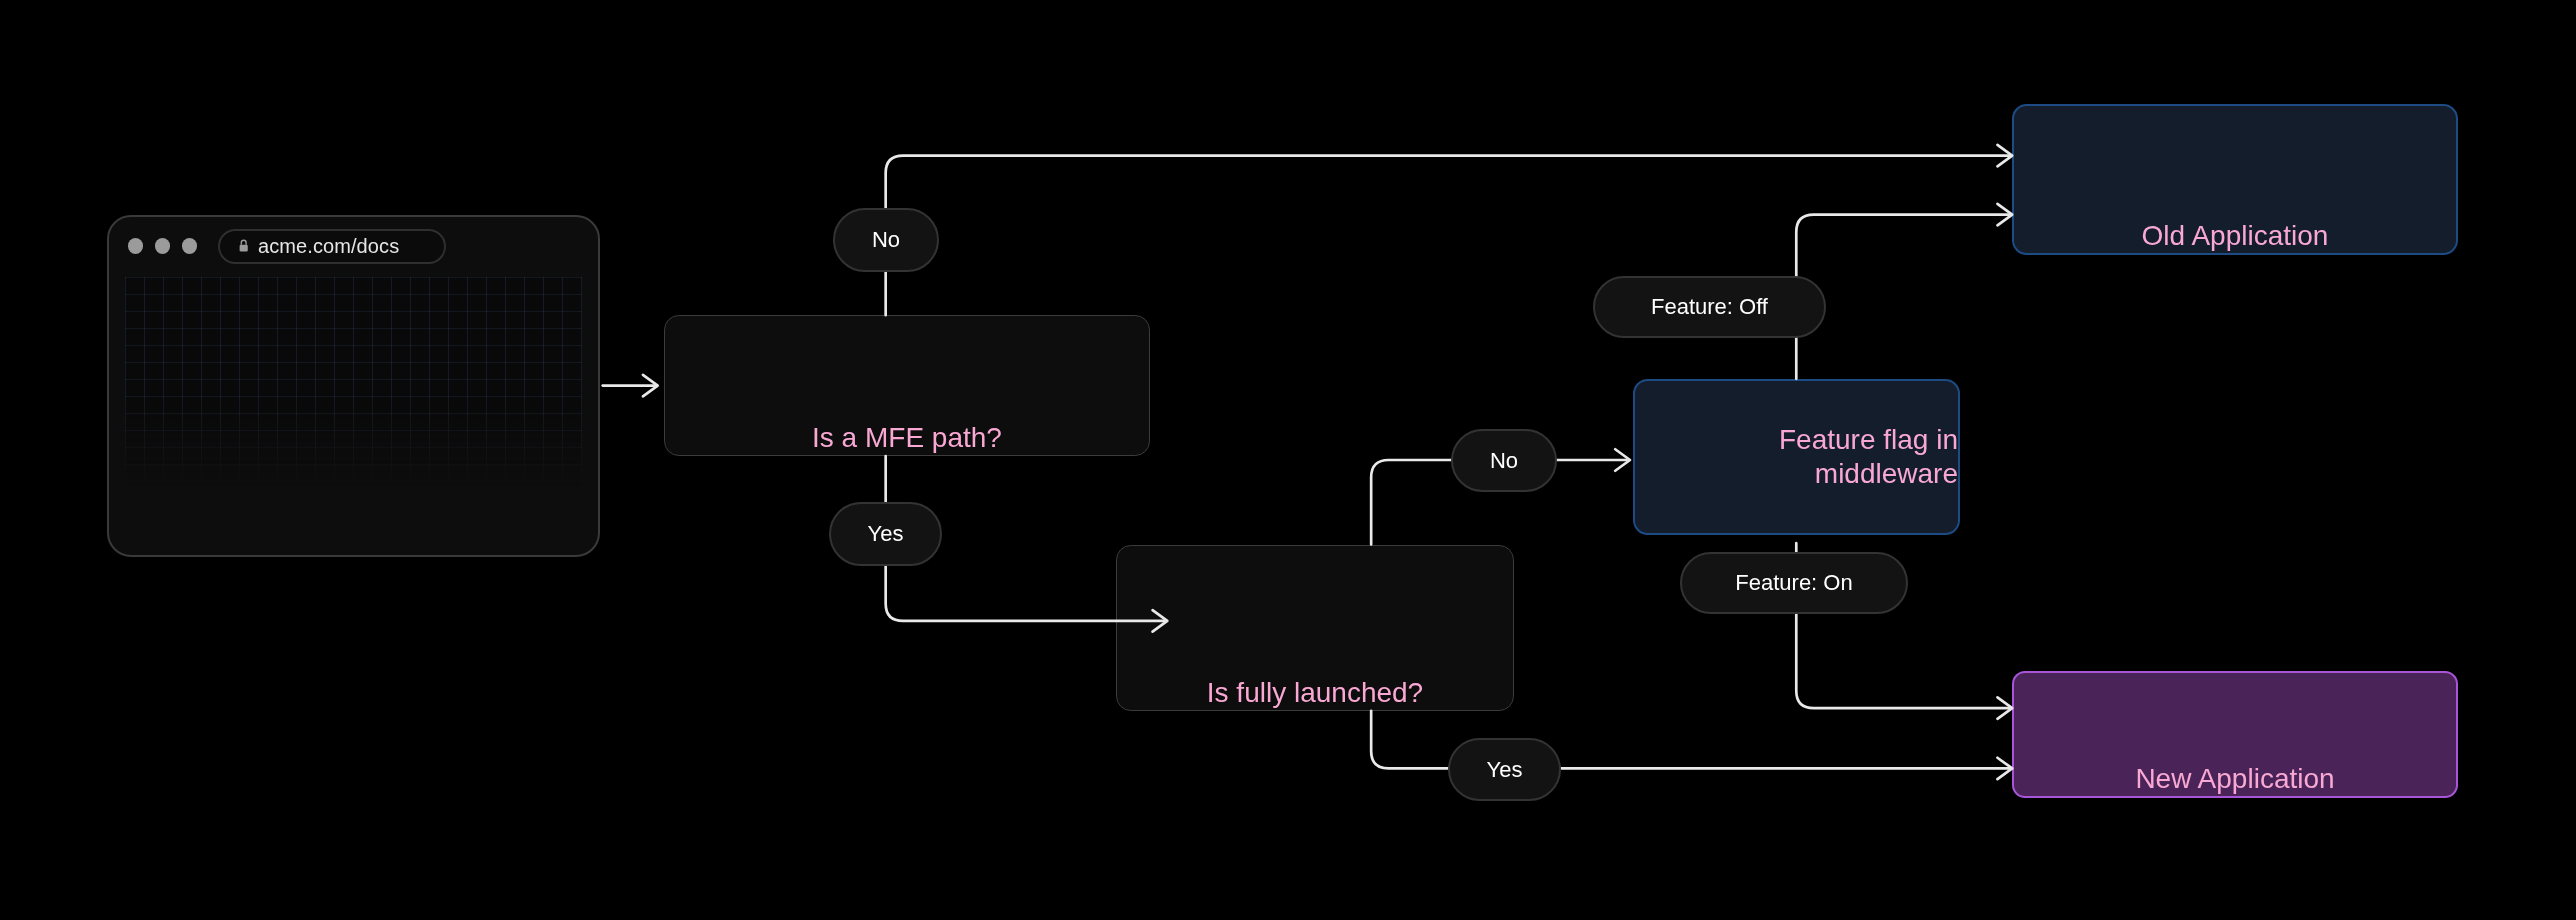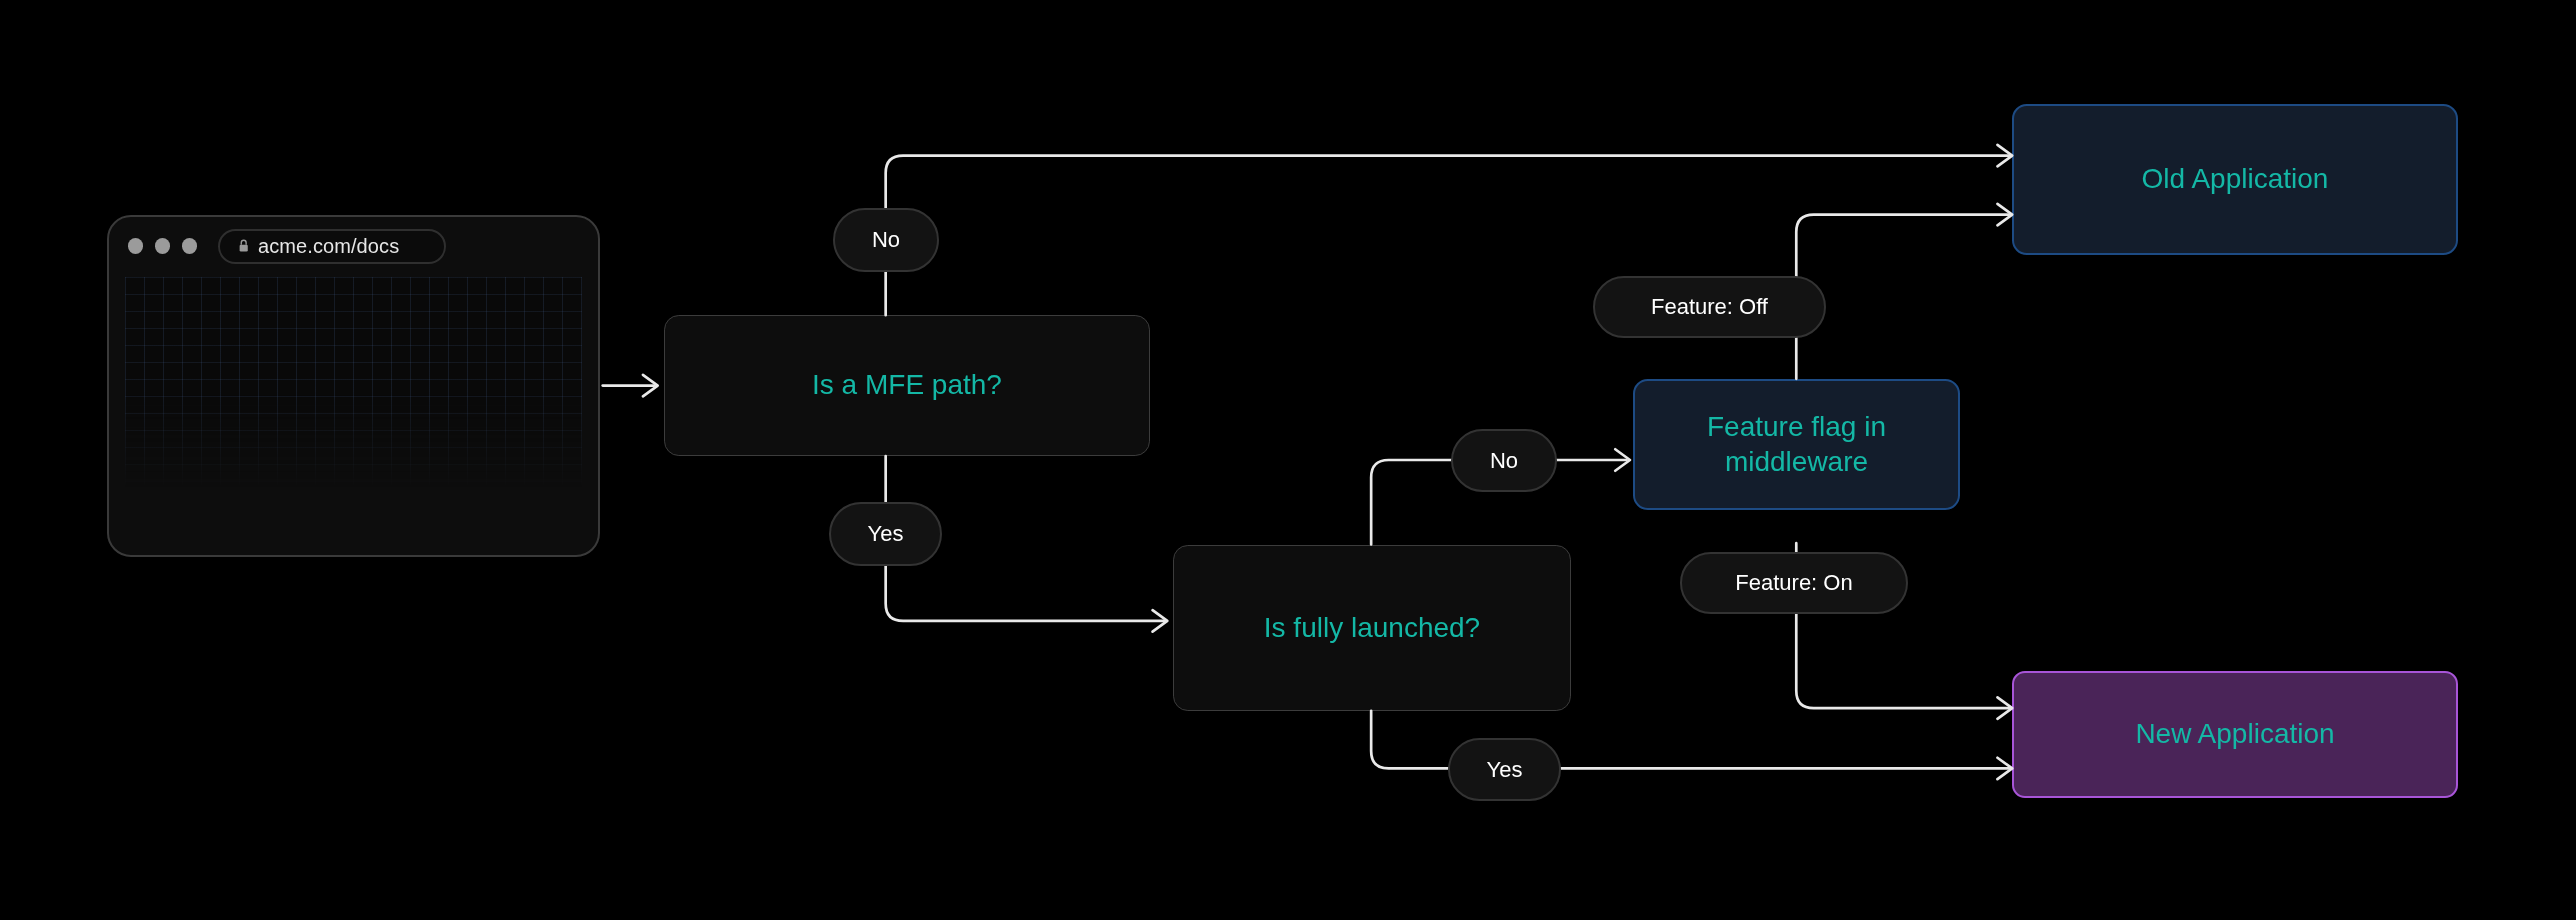--- a/index.html
+++ b/index.html
@@ -80,24 +80,24 @@
       repeating-linear-gradient(to bottom, rgba(70,100,150,0.16) 0 0.7px, transparent 0.7px 17px);
     -webkit-mask-image: linear-gradient(to bottom, #000 0%, #000 42%, rgba(0,0,0,0) 78%);
             mask-image: linear-gradient(to bottom, #000 0%, #000 42%, rgba(0,0,0,0) 78%);
   }
 
   
   .node {
     position: absolute;
     box-sizing: border-box;
     display: flex;
-    align-items: center;
+    align-items: flex-end;
     justify-content: center;
     text-align: center;
-    color: #14b8a6;
+    color: #f9a8d4;
     font-size: 28px;
     line-height: 1.22;
     border-radius: 14.8px;
   }
   .node-dark {
     background: #0d0d0d;
     border: 1.3px solid #3c3c3c;
   }
   .node-blue {
     background: #131d2c;
@@ -192,25 +192,25 @@
         <span class="url-text">acme.com/docs</span>
       </div>
     </div>
     <div class="browser-canvas"></div>
   </div>
 
   <div class="node node-dark" style="left:664px; top:315px; width:486px; height:141px;">
     <span>Is a MFE path?</span>
   </div>
 
-  <div class="node node-dark" style="left:1173px; top:545px; width:398px; height:166px;">
+  <div class="node node-dark" style="left:1116px; top:545px; width:398px; height:166px;">
     <span>Is fully launched?</span>
   </div>
 
-  <div class="node node-blue" style="left:1633px; top:379px; width:327px; height:131px; flex-direction:column;">
+  <div class="node node-blue" style="left:1633px; top:379px; width:327px; height:156px; flex-direction:column;">
     <span>Feature flag in</span>
     <span>middleware</span>
   </div>
 
   <div class="node node-blue" style="left:2012px; top:104px; width:446px; height:151px;">
     <span>Old Application</span>
   </div>
 
   <div class="node node-purple" style="left:2012px; top:671px; width:446px; height:127px; border-radius:13px;">
     <span>New Application</span>

